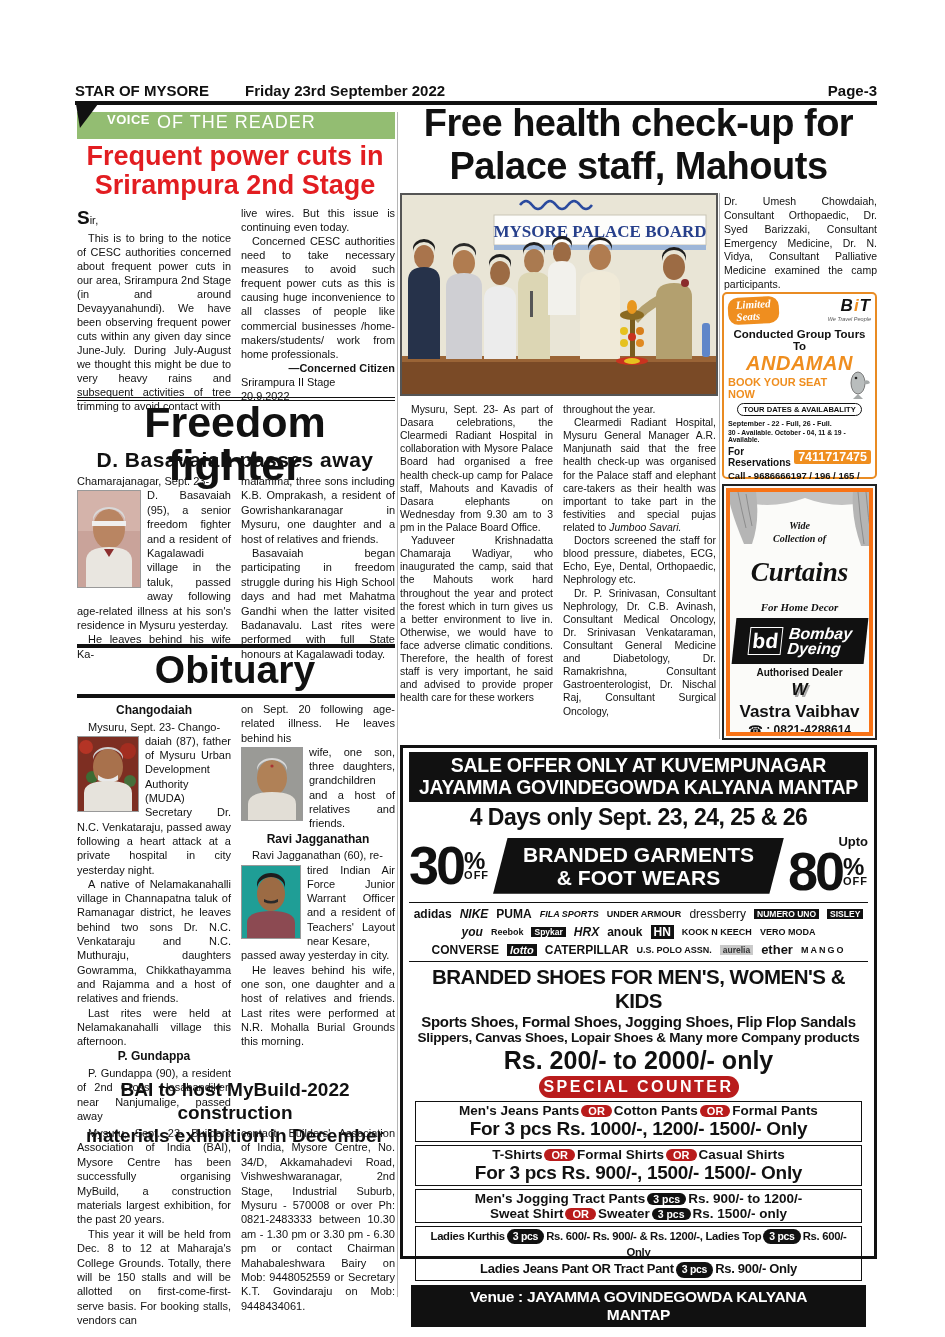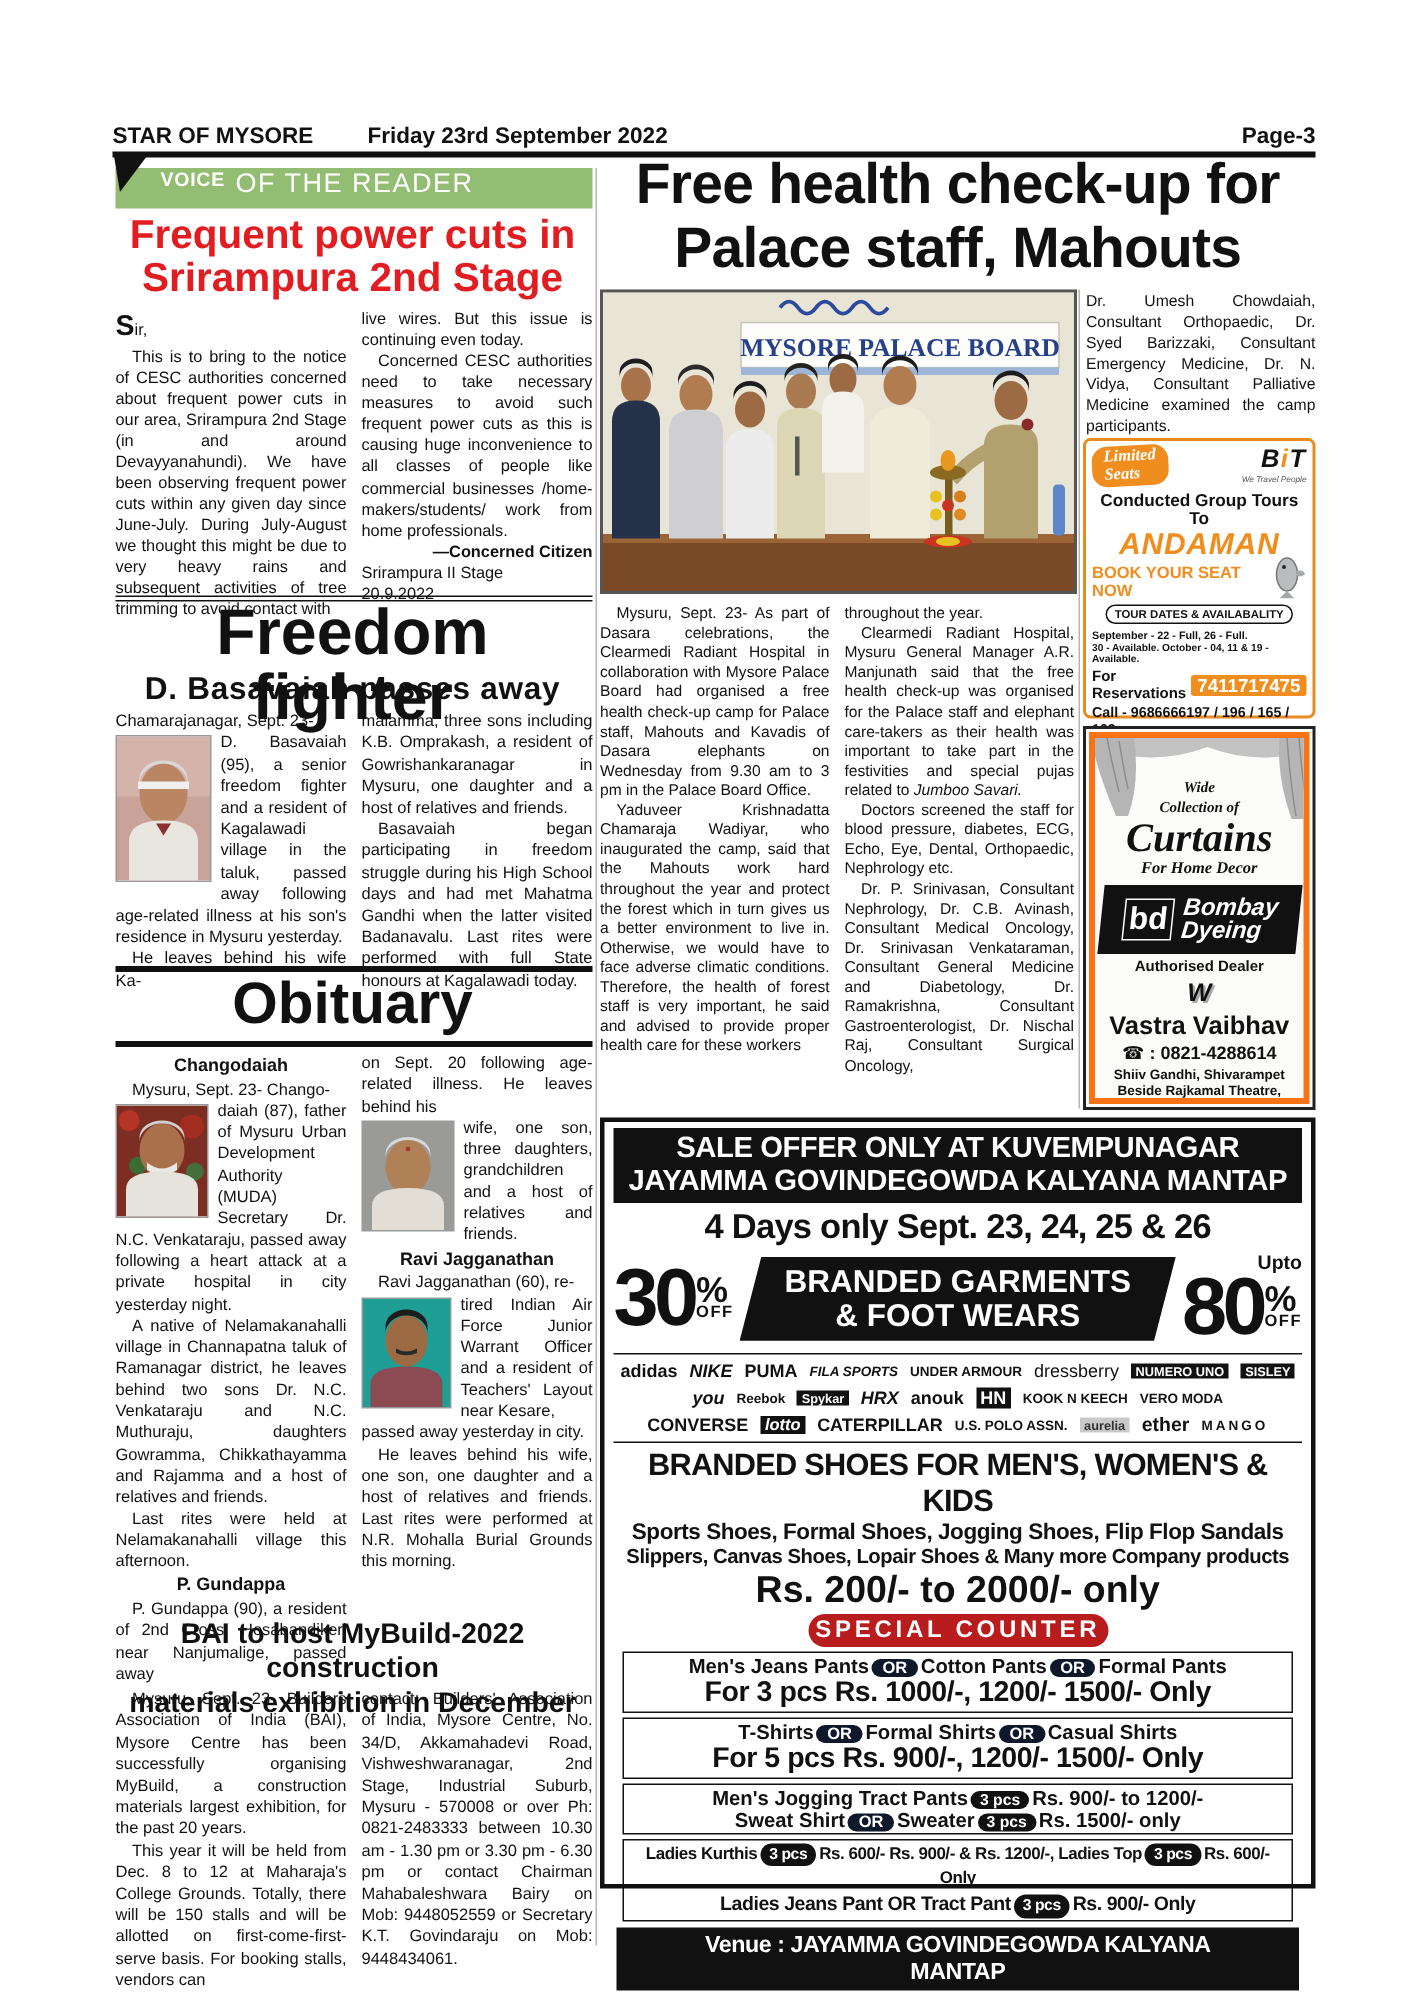--- a/index.html
+++ b/index.html
@@ -70,21 +70,21 @@
   .and-d2{font-size:6.8px;font-weight:bold;margin-top:1px;}
   .and-res{margin-top:3px;font-size:10px;font-weight:bold;display:flex;align-items:center;gap:3px;}
   .and-num{background:#ef8e1f;color:#fff;font-weight:bold;font-size:12.5px;padding:0 4px;border-radius:2px;}
   .and-call{font-size:9.5px;font-weight:bold;margin-top:2px;}
   .and-web{background:#ef8e1f;color:#fff;font-size:7px;font-weight:bold;text-align:center;border-radius:3px;margin:3px 10px 0;padding:1px 0;}
 
   .curtains{left:722px;top:484px;width:155px;height:256px;border:2px solid #222;box-sizing:border-box;background:#fbfbf9;padding:2px;}
   .curt-inner{border:4px solid #f97316;height:100%;box-sizing:border-box;text-align:center;position:relative;overflow:hidden;}
   .script{font-family:"Liberation Serif","DejaVu Serif",serif;font-style:italic;font-weight:bold;}
   .c-s1{font-size:10px;margin-top:2px;}
-  .c-title{font-size:27px;line-height:1;margin:1px 0;}
+  .c-title{font-size:27px;line-height:1;margin:15px 0;}
   .c-s3{font-size:11px;}
   .bd-box{margin:5px auto 0;width:132px;height:46px;background:#111;color:#fff;display:flex;align-items:center;justify-content:center;gap:6px;transform:skewX(-6deg);}
   .bd-logo{font-size:21px;font-weight:bold;border:1.5px solid #fff;padding:0 3px;line-height:1.2;}
   .bd-name{font-style:italic;font-size:16px;font-weight:bold;text-align:left;line-height:.95;}
   .c-dealer{font-size:10px;font-weight:bold;margin-top:3px;}
   .c-w{font-size:17px;font-weight:bold;font-style:italic;margin-top:2px;text-shadow:1.5px 1.5px 0 #aaa;}
   .c-shop{font-size:17px;font-weight:bold;margin-top:2px;}
   .c-phone{font-size:12px;font-weight:bold;margin-top:1px;}
   .c-addr{font-size:9px;font-weight:bold;line-height:1.25;margin-top:2px;}
 
@@ -110,21 +110,21 @@
   .gbx{background:#c9c9c9;color:#333;padding:0 3px;font-size:8.5px;}
   .s-shoes-h{text-align:center;font-weight:bold;font-size:20.5px;letter-spacing:-.5px;margin-top:1px;}
   .s-shoes-1{text-align:center;font-weight:bold;font-size:15px;letter-spacing:-.3px;}
   .s-shoes-2{text-align:center;font-weight:bold;font-size:13.5px;letter-spacing:-.3px;}
   .s-price{text-align:center;font-weight:bold;font-size:25px;margin:1px 0;}
   .s-special{width:200px;margin:1px auto 3px;background:#b91c1c;color:#fff;font-weight:bold;font-size:16px;letter-spacing:2.5px;text-align:center;border-radius:14px;padding:2px 0;}
   .sbox{border:1.6px solid #111;margin:3px 6px;padding:1px 3px;text-align:center;}
   .sbox .l1{font-size:13.5px;font-weight:bold;}
   .sbox .l2{font-size:19px;font-weight:bold;letter-spacing:-.3px;}
   .sbox4 .l4{font-size:11.3px;font-weight:bold;letter-spacing:-.3px;line-height:1.45;}
-  .orb{display:inline-block;background:#0f172a;color:#fff;font-weight:bold;font-size:11px;border-radius:10px;padding:0 7px;margin:0 2px;}
+  .orb{display:inline-block;background:#b91c1c;color:#fff;font-weight:bold;font-size:11px;border-radius:10px;padding:0 7px;margin:0 2px;}
   .pcb{display:inline-block;background:#111;color:#fff;font-weight:bold;font-size:10.5px;border-radius:10px;padding:0 6px;margin:0 2px;}
   .s-venue{background:#111;color:#fff;text-align:center;font-weight:bold;margin:4px 2px 0;position:relative;padding:3px 34px;line-height:1.15;}
   .s-venue .v1{font-size:15.5px;letter-spacing:-.3px;}
 </style>
 </head>
 <body>
 
 <div class="page">
 
   <div class="abs masthead">
@@ -465,21 +465,21 @@
     <div class="s-shoes-1">Sports Shoes, Formal Shoes, Jogging Shoes, Flip Flop Sandals</div>
     <div class="s-shoes-2">Slippers, Canvas Shoes, Lopair Shoes &amp; Many more Company products</div>
     <div class="s-price">Rs. 200/- to 2000/- only</div>
     <div class="s-special">SPECIAL COUNTER</div>
     <div class="sbox">
       <div class="l1"><span>Men's Jeans Pants</span><span class="orb">OR</span><span>Cotton Pants</span><span class="orb">OR</span><span>Formal Pants</span></div>
       <div class="l2">For 3 pcs Rs. 1000/-, 1200/- 1500/- Only</div>
     </div>
     <div class="sbox">
       <div class="l1"><span>T-Shirts</span><span class="orb">OR</span><span>Formal Shirts</span><span class="orb">OR</span><span>Casual Shirts</span></div>
-      <div class="l2">For 5 pcs Rs. 900/-, 1200/- 1500/- Only</div>
+      <div class="l2">For 3 pcs Rs. 900/-, 1500/- 1500/- Only</div>
     </div>
     <div class="sbox">
       <div class="l1"><span>Men's Jogging Tract Pants</span><span class="pcb">3 pcs</span><span>Rs. 900/- to 1200/-</span></div>
       <div class="l1"><span>Sweat Shirt</span><span class="orb">OR</span><span>Sweater</span><span class="pcb">3 pcs</span><span>Rs. 1500/- only</span></div>
     </div>
     <div class="sbox sbox4">
       <div class="l4"><span>Ladies Kurthis</span><span class="pcb">3 pcs</span><span>Rs. 600/- Rs. 900/- &amp; Rs. 1200/-, Ladies Top</span><span class="pcb">3 pcs</span><span>Rs. 600/- Only</span></div>
       <div class="l4" style="font-size:13px;"><span>Ladies Jeans Pant  OR Tract Pant</span><span class="pcb">3 pcs</span><span>Rs. 900/- Only</span></div>
     </div>
     <div class="s-venue">

